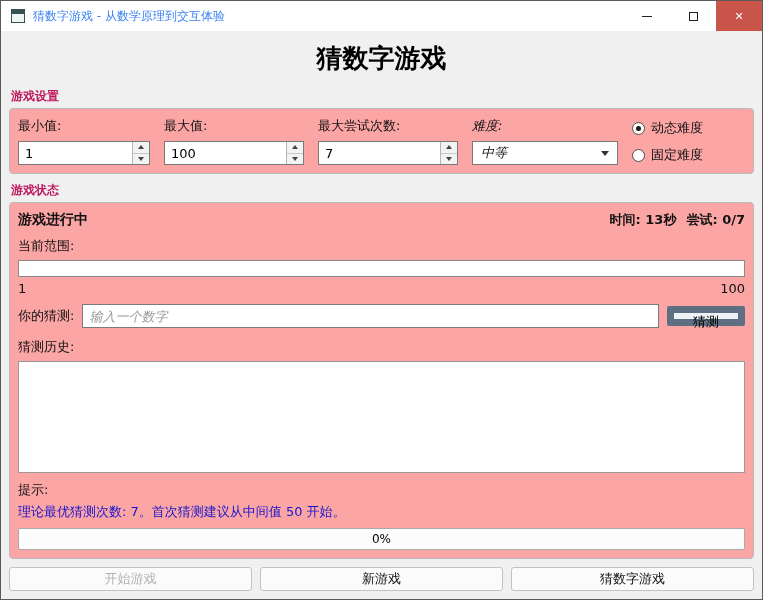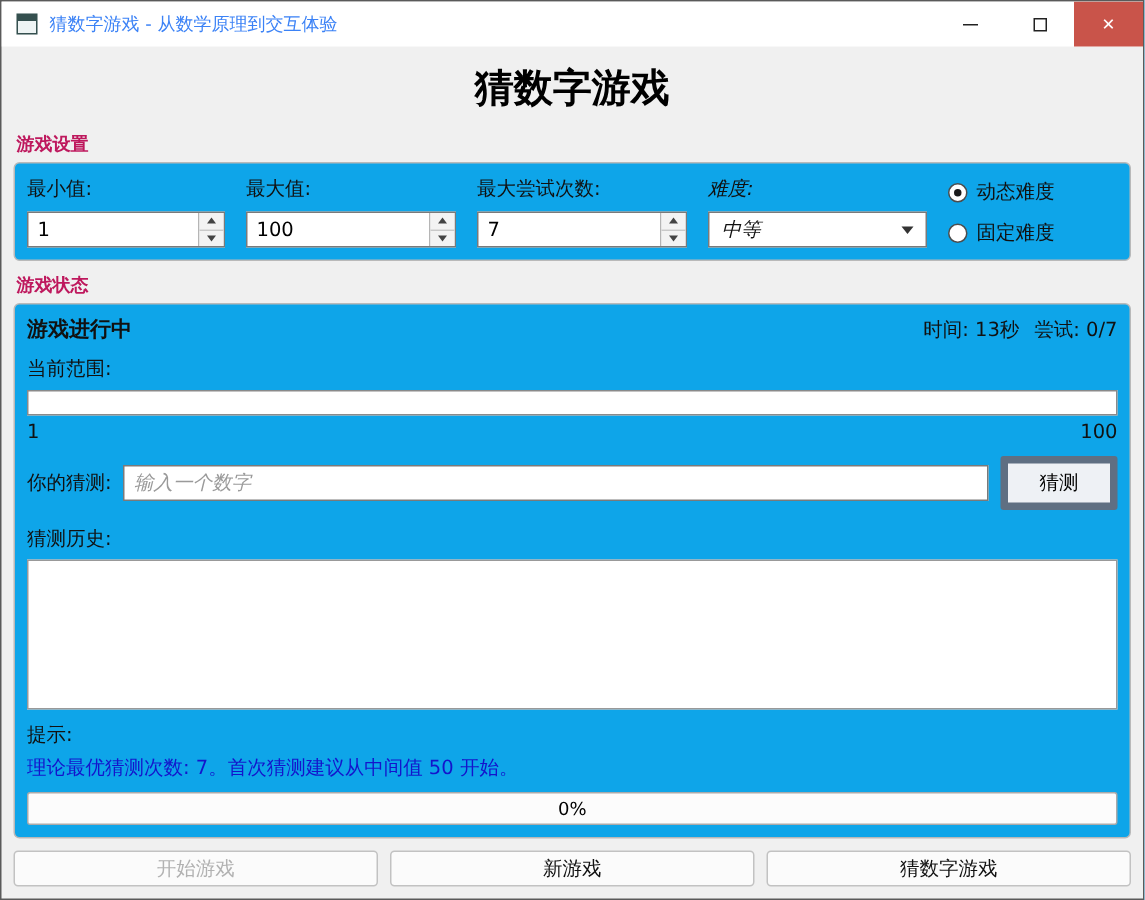--- a/index.html
+++ b/index.html
@@ -19,21 +19,21 @@
   .glyph-min { width:10px; border-top:1px solid #222; display:inline-block; }
   .glyph-max { width:9px; height:9px; border:1px solid #222; display:inline-block; }
   .win-btn.close { background:#c9544a; }
   .glyph-close { color:#fff; font-size:11px; line-height:1; }
 
   
   .content { flex:1; display:flex; flex-direction:column; padding:4px 8px 8px 8px; min-height:0; }
   .page-title { text-align:center; font-size:26px; font-weight:bold; margin:6px 0 10px 0; color:#000; }
 
   .group-label { font-size:12px; color:#be185d; margin:2px 0 3px 2px;font-weight:bold; }
-  .group-box { border:1px solid #b9b9b9; border-radius:4px; background:#0ea5e9; padding:8px; }
+  .group-box { border:1px solid #b9b9b9; border-radius:4px; background:#fca5a5; padding:8px; }
 
   
   .settings-box { display:flex; gap:14px; align-items:flex-start; }
   .field { display:flex; flex-direction:column; gap:6px; }
   .field > label { font-size:13px; color:#111; }
   .f-min { width:132px; } .f-max { width:140px; } .f-att { width:140px; } .f-dif { width:146px;font-style:italic; }
 
   .spinbox { display:flex; height:24px; border:1px solid #7a7a7a; background:#fff; }
   .spinbox input { flex:1; min-width:0; border:none; outline:none; padding:0 6px; font-size:13px; font-family:inherit; background:transparent; }
   .spin-btns { width:17px; display:flex; flex-direction:column; border-left:1px solid #b5b5b5; }
@@ -48,28 +48,28 @@
   .radio-group { display:flex; flex-direction:column; gap:9px; padding-top:2px; }
   .radio-item { display:flex; align-items:center; gap:6px; }
   .radio { width:13px; height:13px; border:1px solid #4d4d4d; border-radius:50%; background:#fff; position:relative; flex:0 0 13px; }
   .radio.selected::after { content:''; position:absolute; inset:3px; background:#1a1a1a; border-radius:50%; }
 
   
   .status-group { flex:1; display:flex; flex-direction:column; margin-top:6px; min-height:0; }
   .status-box { flex:1; display:flex; flex-direction:column; min-height:0; }
   .status-header { display:flex; align-items:baseline;justify-content:space-between; }
   .status-state { font-size:14px; font-weight:bold; }
-  .status-right { margin-left:auto; display:flex; gap:10px; font-size:13px; }
+  .status-right { margin-left:auto; display:flex; gap:10px; font-size:13px;font-weight:bold; }
   .range-label { margin-top:8px; }
   .range-bar { margin-top:5px; height:17px; border:1px solid #8a8a8a; background:#fff; }
   .range-nums { display:flex; justify-content:space-between; margin-top:4px; font-size:13px; }
   .guess-row { display:flex; align-items:center; gap:8px; margin-top:8px; }
   .guess-row input { flex:1; height:24px; border:1px solid #7a7a7a; padding:0 6px; font-size:13px; font-family:inherit; outline:none; background:#fff;font-style:italic; }
   .guess-row input::placeholder { color:#9a9a9a; }
-  .btn { height:36px; background:#f2f2f2; border:5px solid #a16207; border-radius:2px; font-size:13px; font-family:inherit; cursor:default; }
+  .btn { height:20px; background:#f2f2f2; border:7px solid #a16207; border-radius:2px; font-size:13px; font-family:inherit; cursor:default; }
   .guess-btn { width:78px; background:#eef1f5; border-color:#5f6f82; }
   .history-label { margin-top:10px; }
   .history-area { flex:1; min-height:60px; margin-top:5px; border:1px solid #999; background:#fff; overflow:auto; }
   .hint-label { margin-top:8px; }
   .hint-text { margin-top:4px; color:#1414cc; font-size:13px; }
   .progress-bar { margin-top:7px; height:22px; border:1px solid #aaa; border-radius:2px; background:#fcfcfc; display:flex; align-items:center; justify-content:center; font-size:12px; color:#000; }
 
   
   .footer { flex:0 0 auto; display:flex; gap:8px; margin-top:8px;align-items:center; }
   .footer-btn { flex:1; height:24px; background:#fbfbfb; border:1px solid #c2c2c2; border-radius:3px; font-size:13px; font-family:inherit; color:#111; }

